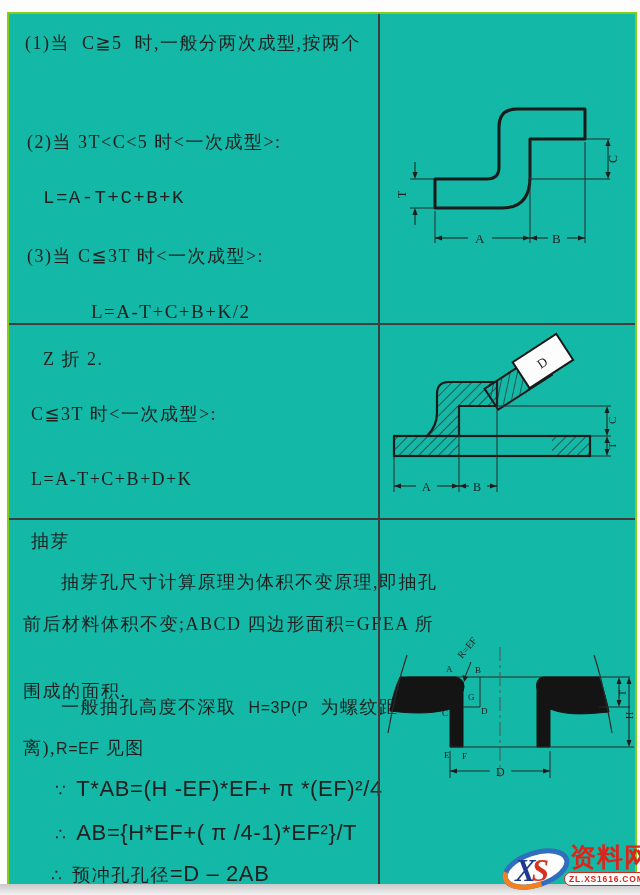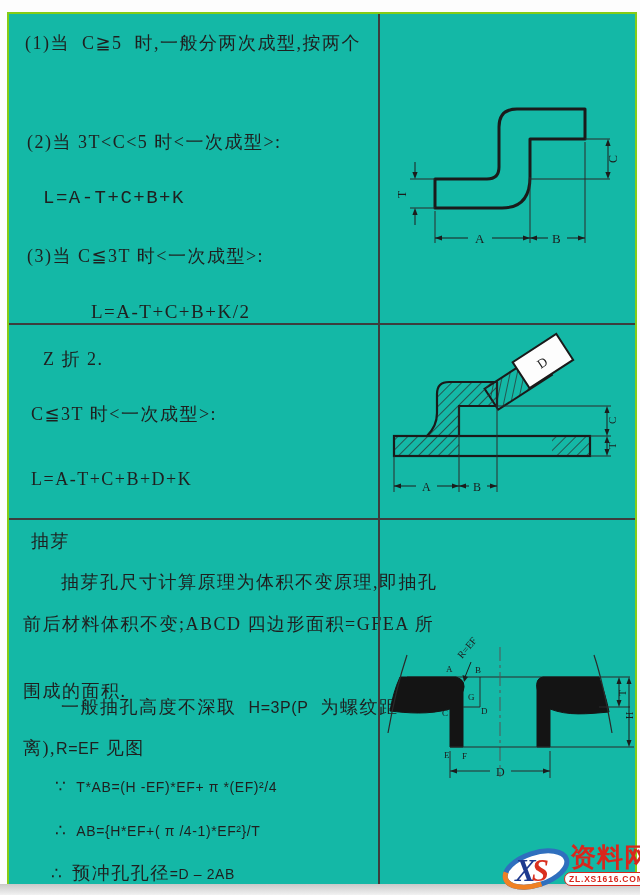--- a/index.html
+++ b/index.html
@@ -45,21 +45,21 @@
   .r3t {top:9px;left:22px;}
   .r3p1{top:50px;left:52px;}
   .r3p2{top:92px;left:14px;}
   .r3p3{top:132px;left:14px;margin-top:27px;}
   .r3p4{top:175px;left:52px;}
   .r3p5{top:216px;left:14px;}
   .r3f1{top:256px;left:46px;}
   .r3f2{top:300px;left:46px;}
   .r3f3{top:341px;left:42px;}
   .r3p4 .lat,.r3p5 .lat{font-weight:500;}
-  .fline .lat{font-size:14px;}
+  .fline .lat{font-size:22px;}
   
   .diag{position:absolute;left:0;top:0;}
   svg text{font-family:"Liberation Serif",serif;fill:#1c1c1c;}
   
   .watermark{position:absolute;left:498px;top:838px;width:142px;height:57px;z-index:5;text-decoration:underline;}
   .wm-name{
     position:absolute;left:72px;top:2px;
     font-family:"Liberation Sans",sans-serif;font-weight:900;
     font-size:26px;color:#d9261c;letter-spacing:1px;white-space:nowrap;
   }

